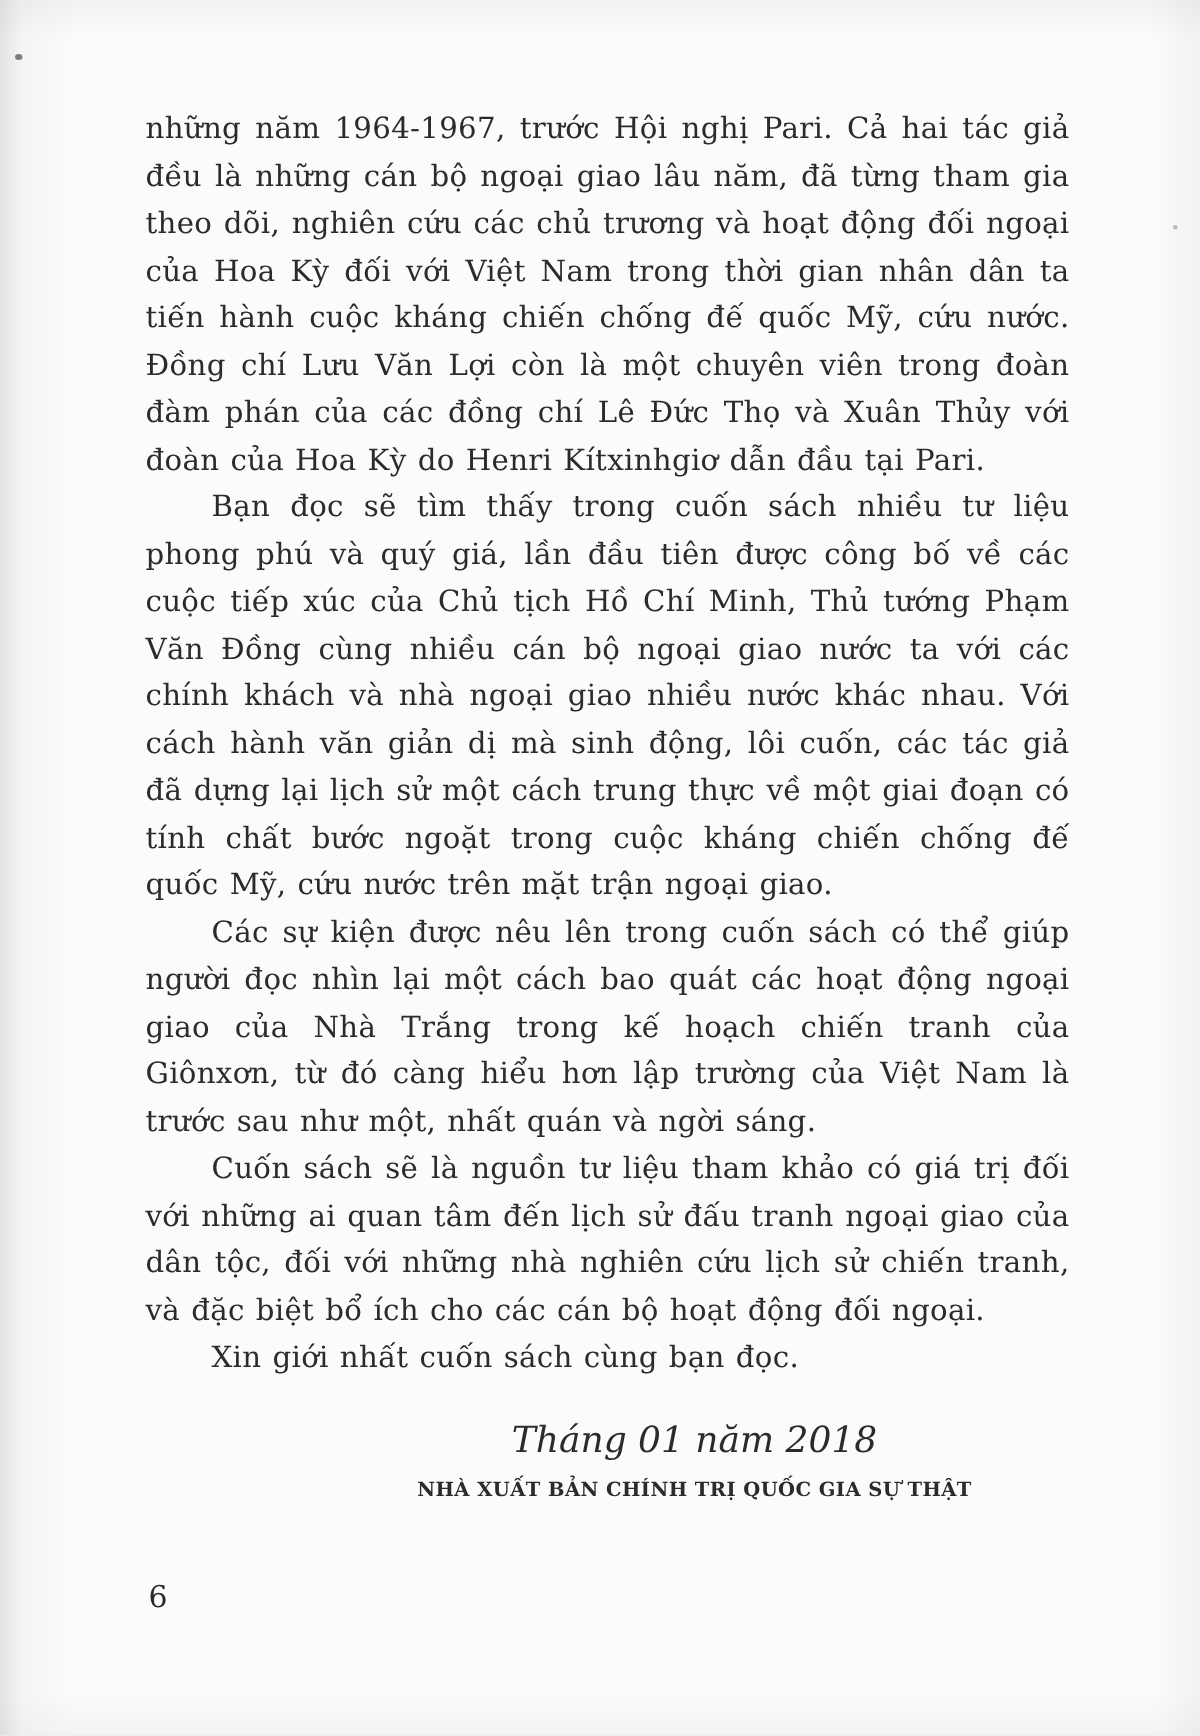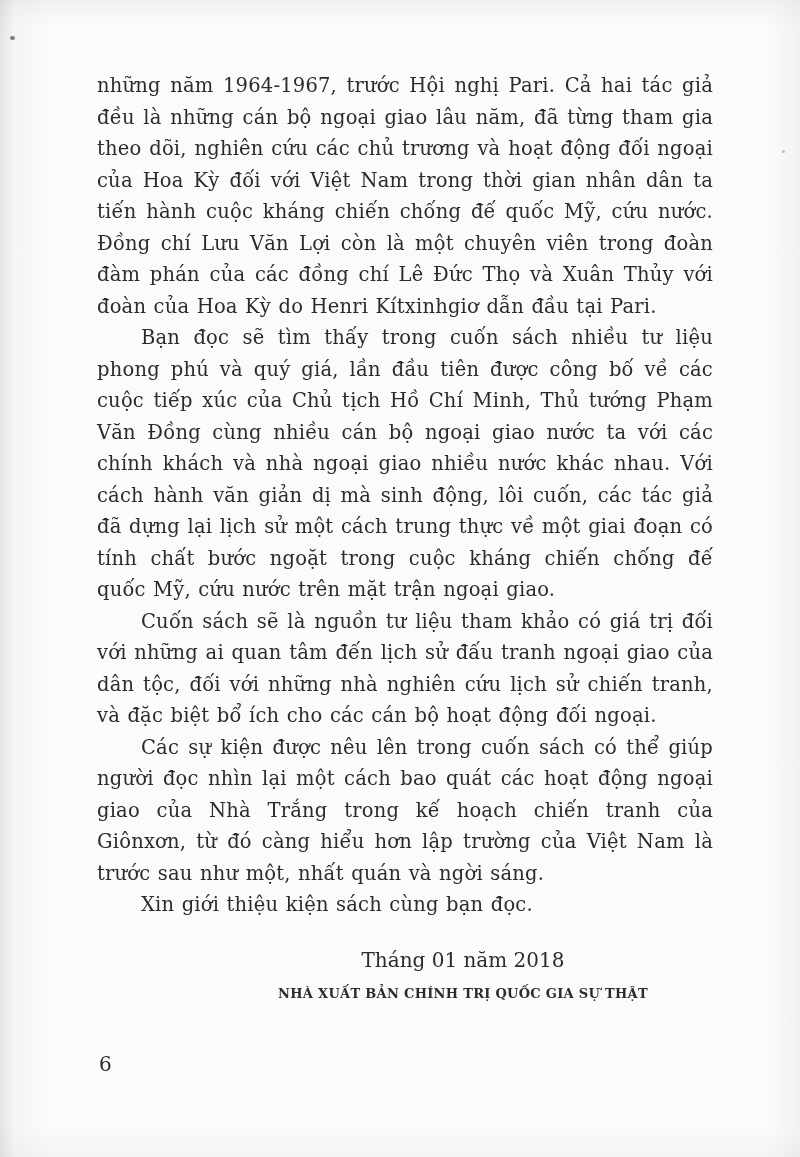--- a/index.html
+++ b/index.html
@@ -39,21 +39,22 @@
   }
   .text-block p.no-indent {
     text-indent: 0;
   }
   .signoff {
     margin-top: 22px;
     padding-left: 116px;
     text-align: center;
   }
   .signoff .date {
-    font-size: 20px;
+    font-style: italic;
+    font-size: 24px;
     line-height: 34px;
   }
   .signoff .publisher {
     font-weight: bold;
     font-size: 13px;
     line-height: 34px;
     letter-spacing: 0.3px;
     white-space: nowrap;
   }
   .page-number {
@@ -75,23 +76,23 @@
 <body>
 
 <div class="scan-page">
 
   <span class="speck speck-1"></span>
   <span class="speck speck-2"></span>
 
   <div class="text-block">
     <p class="no-indent">những năm 1964-1967, trước Hội nghị Pari. Cả hai tác giả đều là những cán bộ ngoại giao lâu năm, đã từng tham gia theo dõi, nghiên cứu các chủ trương và hoạt động đối ngoại của Hoa Kỳ đối với Việt Nam trong thời gian nhân dân ta tiến hành cuộc kháng chiến chống đế quốc Mỹ, cứu nước. Đồng chí Lưu Văn Lợi còn là một chuyên viên trong đoàn đàm phán của các đồng chí Lê Đức Thọ và Xuân Thủy với đoàn của Hoa Kỳ do Henri Kítxinhgiơ dẫn đầu tại Pari.</p>
     <p>Bạn đọc sẽ tìm thấy trong cuốn sách nhiều tư liệu phong phú và quý giá, lần đầu tiên được công bố về các cuộc tiếp xúc của Chủ tịch Hồ Chí Minh, Thủ tướng Phạm Văn Đồng cùng nhiều cán bộ ngoại giao nước ta với các chính khách và nhà ngoại giao nhiều nước khác nhau. Với cách hành văn giản dị mà sinh động, lôi cuốn, các tác giả đã dựng lại lịch sử một cách trung thực về một giai đoạn có tính chất bước ngoặt trong cuộc kháng chiến chống đế quốc Mỹ, cứu nước trên mặt trận ngoại giao.</p>
+    <p>Các sự kiện được nêu lên trong cuốn sách có thể giúp người đọc nhìn lại một cách bao quát các hoạt động ngoại giao của Nhà Trắng trong kế hoạch chiến tranh của Giônxơn, từ đó càng hiểu hơn lập trường của Việt Nam là trước sau như một, nhất quán và ngời sáng.</p>
     <p>Cuốn sách sẽ là nguồn tư liệu tham khảo có giá trị đối với những ai quan tâm đến lịch sử đấu tranh ngoại giao của dân tộc, đối với những nhà nghiên cứu lịch sử chiến tranh, và đặc biệt bổ ích cho các cán bộ hoạt động đối ngoại.</p>
-    <p>Các sự kiện được nêu lên trong cuốn sách có thể giúp người đọc nhìn lại một cách bao quát các hoạt động ngoại giao của Nhà Trắng trong kế hoạch chiến tranh của Giônxơn, từ đó càng hiểu hơn lập trường của Việt Nam là trước sau như một, nhất quán và ngời sáng.</p>
-    <p>Xin giới thiệu kiện sách cùng bạn đọc.</p>
+    <p>Xin giới nhất cuốn sách cùng bạn đọc.</p>
 
     <div class="signoff">
       <div class="date">Tháng 01 năm 2018</div>
       <div class="publisher">NHÀ XUẤT BẢN CHÍNH TRỊ QUỐC GIA SỰ THẬT</div>
     </div>
   </div>
 
   <div class="page-number">6</div>
 
 </div>

